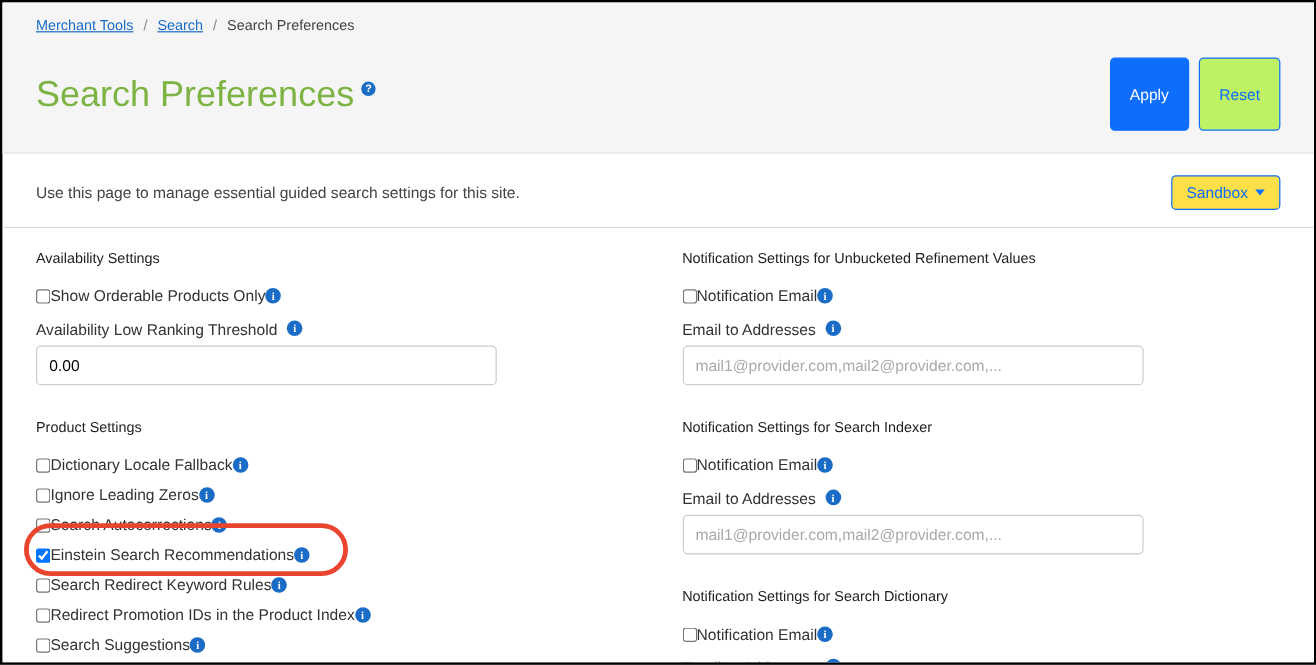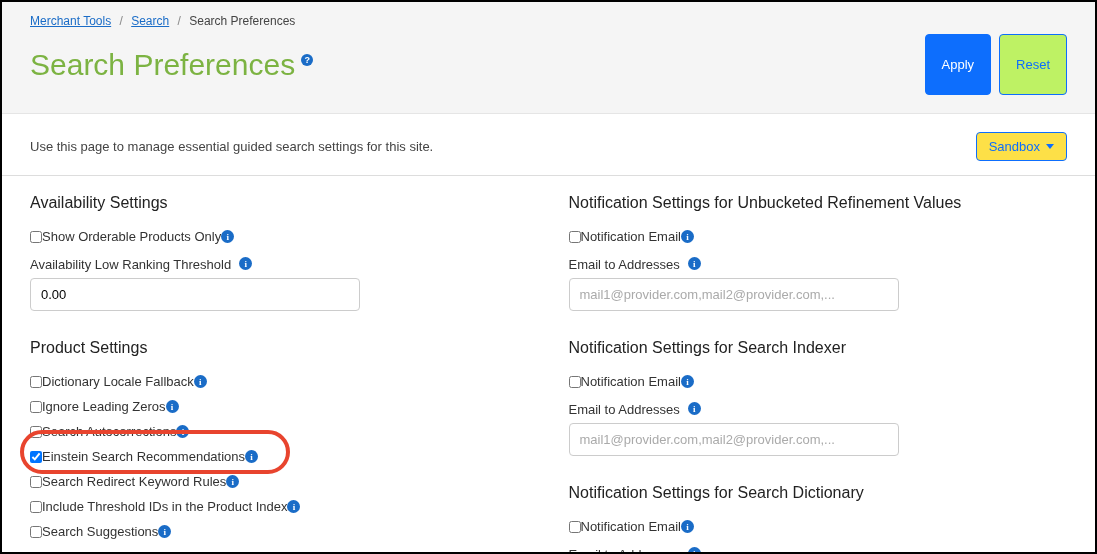--- a/index.html
+++ b/index.html
@@ -14,21 +14,21 @@
   border: 2px solid #000;
 }
 .header-area {
   background: #f5f5f5;
   padding: 12px 28px 18px 28px;
   border-bottom: 1px solid #e5e5e5;
 }
 .breadcrumb {
   font-size: 12px;
   color: #444;
-  margin-bottom: 6px;
+  margin-bottom: 20px;
 }
 .breadcrumb a {
   color: #1a6cc7;
   text-decoration: underline;
 }
 .breadcrumb .sep {
   color: #888;
   margin: 0 5px;
 }
 .title-row {
@@ -94,21 +94,21 @@
   border-top: 5px solid #0d6efd;
 }
 .content {
   display: flex;
   padding: 18px 28px 28px 28px;
   gap: 40px;
 }
 .col { flex: 1; }
 .section { margin-bottom: 28px; }
 .section h2 {
-  font-size: 16px;
+  font-size: 12px;
   font-weight: 500;
   color: #222;
   margin-bottom: 12px;
 }
 .check-row {
   display: flex;
   align-items: center;
   gap: 0;
   padding: 5px 0;
   position: relative;
@@ -133,21 +133,21 @@
   font-family: Georgia, serif;
 }
 .field-label {
   display: flex;
   align-items: flex-start;
   gap: 8px;
   margin: 8px 0 6px 0;
   color: #333;
 }
 .text-input {
-  width: 330px;
+  width: 384px;
   padding: 8px 10px;
   border: 1px solid #ccc;
   border-radius: 4px;
   font-size: 13px;
 }
 .text-input::placeholder { color: #aaa; }
 .hilite {
   position: absolute;
   border: 4px solid #e8442e;
   border-radius: 22px;
@@ -224,21 +224,21 @@
         <label>Einstein Search Recommendations</label>
         <span class="info-icon">i</span>
       </div>
       <div class="check-row">
         <input type="checkbox" style="">
         <label>Search Redirect Keyword Rules</label>
         <span class="info-icon">i</span>
       </div>
       <div class="check-row">
         <input type="checkbox" style="">
-        <label>Include Threshold IDs in the Product Index</label>
+        <label>Redirect Promotion IDs in the Product Index</label>
         <span class="info-icon">i</span>
       </div>
       <div class="check-row">
         <input type="checkbox" style="">
         <label>Search Suggestions</label>
         <span class="info-icon">i</span>
       </div>
     </div>
   </div>
 

